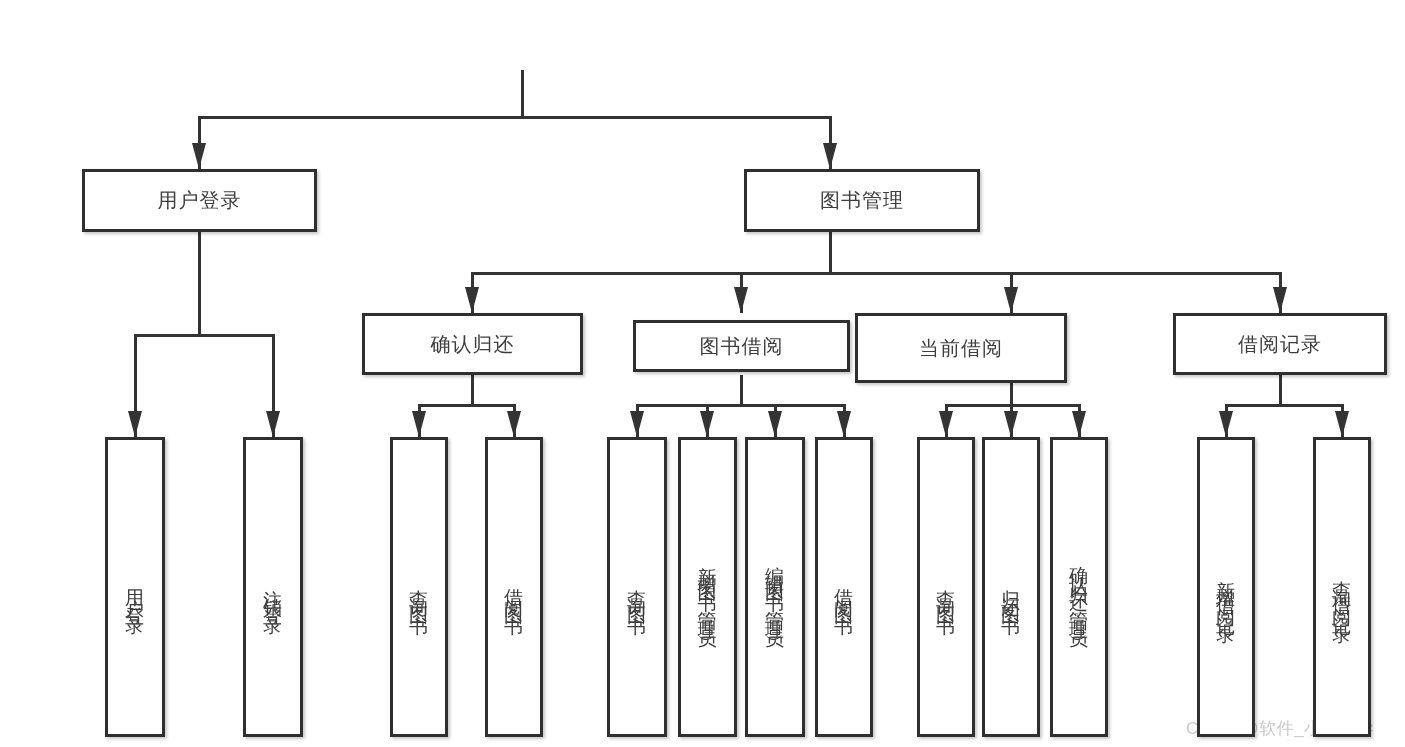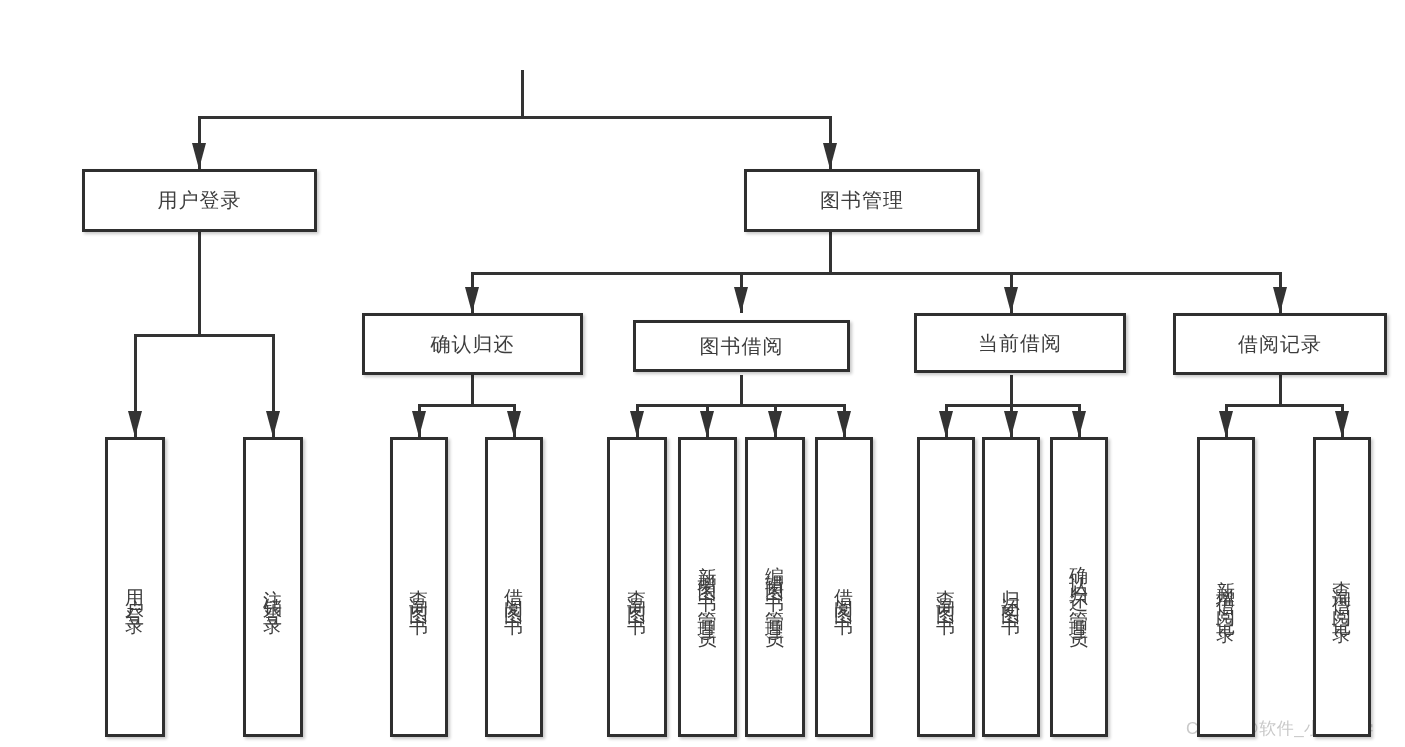--- a/index.html
+++ b/index.html
@@ -124,21 +124,21 @@
     </div>
     <div class="node horiz" style="left: 712px; top: 169px; width: 236px; height: 63px; margin-left: 32px;">
       <span>图书管理</span>
     </div>
     <div class="node horiz" style="left: 362px; top: 313px; width: 221px; height: 62px;">
       <span>确认归还</span>
     </div>
     <div class="node horiz" style="left: 633px; top: 313px; width: 217px; height: 52px; margin-top: 7px;">
       <span>图书借阅</span>
     </div>
-    <div class="node horiz" style="left: 914px; top: 313px; width: 212px; height: 60px;">
+    <div class="node horiz" style="left: 855px; top: 313px; width: 212px; height: 70px;">
       <span>当前借阅</span>
     </div>
     <div class="node horiz" style="left: 1173px; top: 313px; width: 214px; height: 62px;">
       <span>借阅记录</span>
     </div>
     <div class="node vert" style="left: 105px; top: 437px; width: 60px; height: 300px;">
       <span>用户登录</span>
     </div>
     <div class="node vert" style="left: 243px; top: 437px; width: 60px; height: 300px;">
       <span>注销登录</span>

